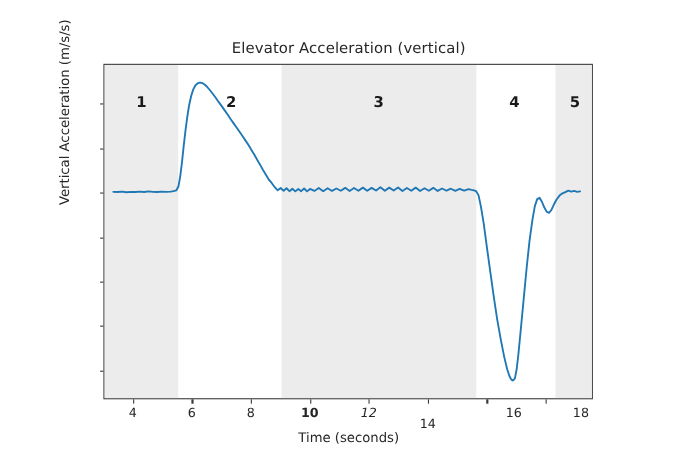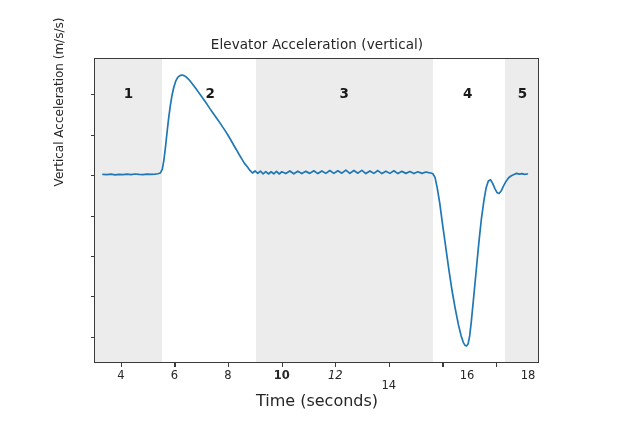--- a/index.html
+++ b/index.html
@@ -82,21 +82,21 @@
     width: 1.1px;
     height: 3.5px;
     background: #3b3b3b;
   }
   #xlabel {
     position: absolute;
     left: 94px;
     top: 391px;
     width: 446px;
     text-align: center;
-    font-size: 16px;
+    font-size: 12px;
     color: #262626;
   }
   #ylabel {
     position: absolute;
     left: -96px;
     top: 95px;
     width: 310px;
     text-align: center;
     font-size: 12px;
     color: #262626;

